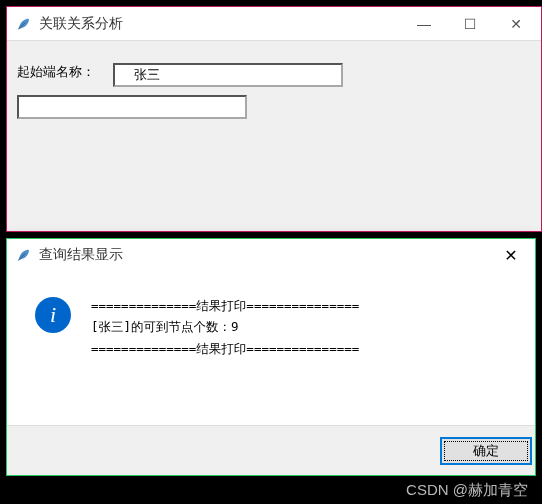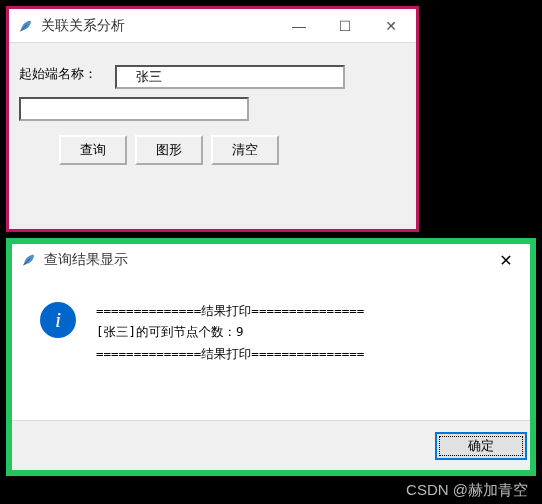--- a/index.html
+++ b/index.html
@@ -9,23 +9,23 @@
     height: 504px;
     background: #000;
     font-family: "Microsoft YaHei", "SimSun", sans-serif;
     font-size: 13px;
     position: relative;
     overflow: hidden;
   }
   .window1 {
     position: absolute;
     left: 6px; top: 6px;
-    width: 413px; height: 226px;
+    width: 536px; height: 226px;
     background: #f0f0f0;
-    border: 3px solid #be185d;
+    border: 1px solid #be185d;
   }
   .titlebar {
     height: 34px;
     background: #fff;
     display: flex;
     align-items: center;
     padding: 0 2px 0 8px;
     border-bottom: 1px solid #ddd;
   }
   .feather {
@@ -63,21 +63,21 @@
     border: 2px outset #fff;
     font-size: 13px;
     font-family: inherit;
     padding: 0;
   }
   .dialog {
     position: absolute;
     left: 6px; top: 238px;
     width: 530px; height: 238px;
     background: #fff;
-    border: 6px solid #22c55e;
+    border: 1px solid #22c55e;
     box-shadow: 0 4px 16px rgba(0,0,0,0.3);
   }
   .dlg-titlebar {
     height: 32px;
     background: #fff;
     display: flex; align-items: center;
     padding: 0 4px 0 8px;
   }
   .dlg-close {
     width: 40px; height: 28px;
@@ -153,25 +153,20 @@
     </div>
   </div>
   <div class="form-area">
     <div class="row">
       <span class="label">起始端名称：</span>
       <input class="tk-input" value="张三" style="">
     </div>
     <div class="row">
       <input class="tk-input" value="" style="">
     </div>
-    <div class="btnrow">
-      <button class="tk-btn">查询</button>
-      <button class="tk-btn">图形</button>
-      <button class="tk-btn">清空</button>
-    </div>
   </div>
 </div>
 
 <div class="dialog">
   <div class="dlg-titlebar">
     <svg class="feather" viewBox="0 0 24 24">
         <path d="M20 4c-3 0-9 2-12 8-2 4-3 8-3 8s4-1 8-3c6-3 8-9 8-12-1 0-1-1-1-1z" fill="#4d8dc9"></path>
         <path d="M5 20l10-10" stroke="#2a5a8a" stroke-width="1.5"></path>
       </svg>
     <span class="title-text">查询结果显示</span>

